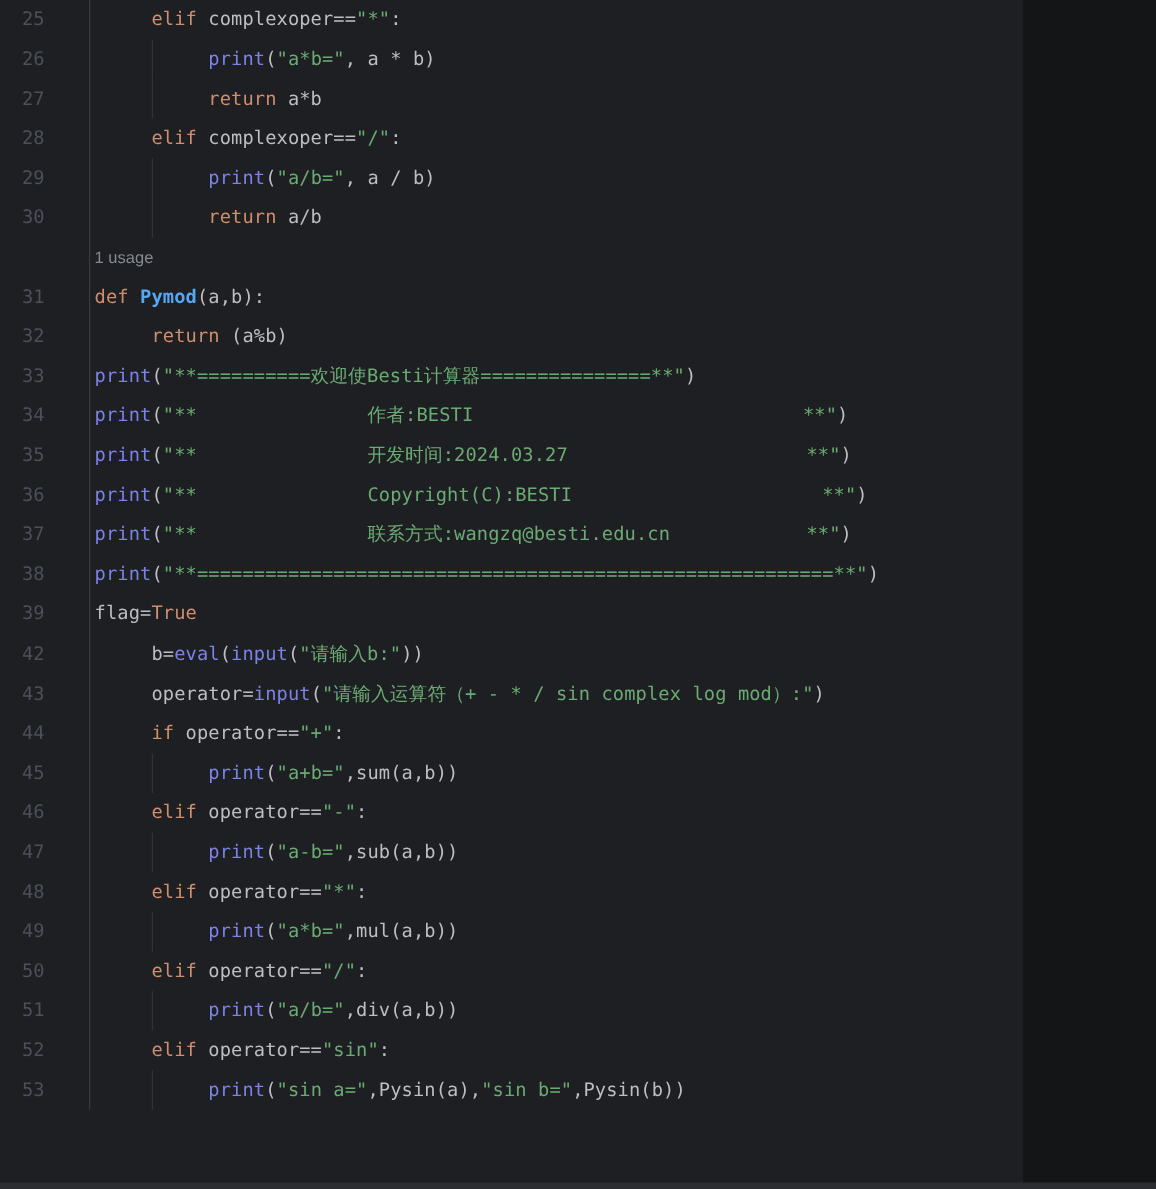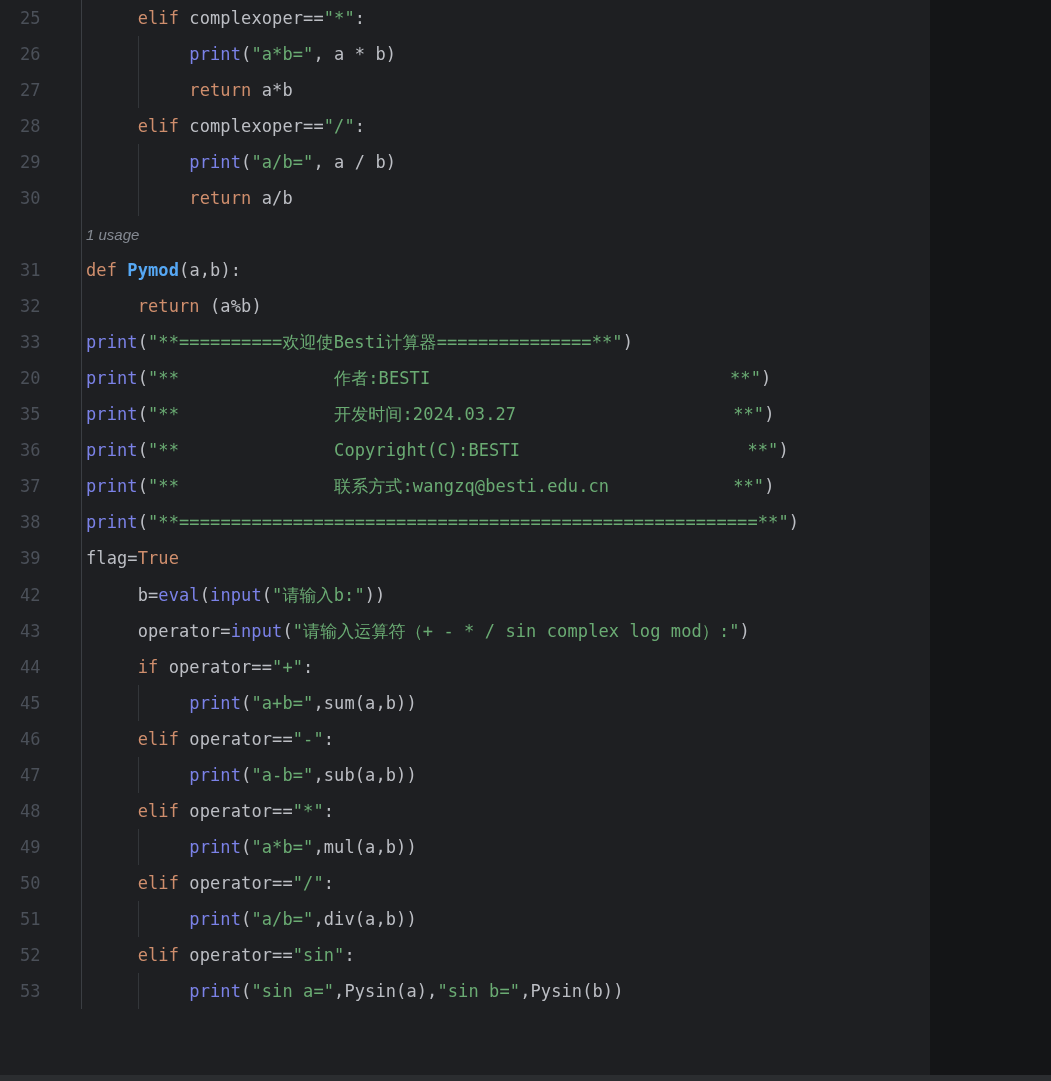--- a/index.html
+++ b/index.html
@@ -28,21 +28,21 @@
     position:absolute;top:0;left:56px;width:1px;height:36.04px;
     background:#33363a;
   }
   .tok-k{color:#cf8e6d;}   
   .tok-s{color:#6aab73;}   
   .tok-b{color:#7b82e8;}   
   .tok-f{color:#56a8f5;font-weight:bold;}   
   .tok-d{color:#bcbec4;}   
   .inlay{
     font-family:"Liberation Sans","DejaVu Sans",sans-serif;
-    font-size:15px;color:#858a93;letter-spacing:0;font-style:italic;
+    font-size:15px;color:#858a93;letter-spacing:0;
   }
   #right-area{
     position:absolute;top:0;left:930px;width:121px;height:1081px;
     background:#141517;
   }
   #bottom-strip{
     position:absolute;left:0;top:1075px;width:1051px;height:6px;
     background:#2b2d30;
   }
 </style>
@@ -54,21 +54,21 @@
       <div class="row"><div class="gutter">25</div><div class="code"><span class="tok-d">     </span><span class="tok-k">elif</span><span class="tok-d"> complexoper==</span><span class="tok-s">"*"</span><span class="tok-d">:</span></div></div>
       <div class="row"><div class="gutter">26</div><div class="code"><span class="guide"></span><span class="tok-d">          </span><span class="tok-b">print</span><span class="tok-d">(</span><span class="tok-s">"a*b="</span><span class="tok-d">, a * b)</span></div></div>
       <div class="row"><div class="gutter">27</div><div class="code"><span class="guide"></span><span class="tok-d">          </span><span class="tok-k">return</span><span class="tok-d"> a*b</span></div></div>
       <div class="row"><div class="gutter">28</div><div class="code"><span class="tok-d">     </span><span class="tok-k">elif</span><span class="tok-d"> complexoper==</span><span class="tok-s">"/"</span><span class="tok-d">:</span></div></div>
       <div class="row"><div class="gutter">29</div><div class="code"><span class="guide"></span><span class="tok-d">          </span><span class="tok-b">print</span><span class="tok-d">(</span><span class="tok-s">"a/b="</span><span class="tok-d">, a / b)</span></div></div>
       <div class="row"><div class="gutter">30</div><div class="code"><span class="guide"></span><span class="tok-d">          </span><span class="tok-k">return</span><span class="tok-d"> a/b</span></div></div>
       <div class="row"><div class="gutter"></div><div class="code"><span class="inlay">1 usage</span></div></div>
       <div class="row"><div class="gutter">31</div><div class="code"><span class="tok-k">def</span><span class="tok-d"> </span><span class="tok-f">Pymod</span><span class="tok-d">(a,b):</span></div></div>
       <div class="row"><div class="gutter">32</div><div class="code"><span class="tok-d">     </span><span class="tok-k">return</span><span class="tok-d"> (a%b)</span></div></div>
       <div class="row"><div class="gutter">33</div><div class="code"><span class="tok-b">print</span><span class="tok-d">(</span><span class="tok-s">"**==========欢迎使Besti计算器===============**"</span><span class="tok-d">)</span></div></div>
-      <div class="row"><div class="gutter">20</div><div class="code"><span class="tok-b">print</span><span class="tok-d">(</span><span class="tok-s">"**               作者:BESTI                             **"</span><span class="tok-d">)</span></div></div>
+      <div class="row"><div class="gutter">34</div><div class="code"><span class="tok-b">print</span><span class="tok-d">(</span><span class="tok-s">"**               作者:BESTI                             **"</span><span class="tok-d">)</span></div></div>
       <div class="row"><div class="gutter">35</div><div class="code"><span class="tok-b">print</span><span class="tok-d">(</span><span class="tok-s">"**               开发时间:2024.03.27                     **"</span><span class="tok-d">)</span></div></div>
       <div class="row"><div class="gutter">36</div><div class="code"><span class="tok-b">print</span><span class="tok-d">(</span><span class="tok-s">"**               Copyright(C):BESTI                      **"</span><span class="tok-d">)</span></div></div>
       <div class="row"><div class="gutter">37</div><div class="code"><span class="tok-b">print</span><span class="tok-d">(</span><span class="tok-s">"**               联系方式:wangzq@besti.edu.cn            **"</span><span class="tok-d">)</span></div></div>
       <div class="row"><div class="gutter">38</div><div class="code"><span class="tok-b">print</span><span class="tok-d">(</span><span class="tok-s">"**========================================================**"</span><span class="tok-d">)</span></div></div>
       <div class="row"><div class="gutter">39</div><div class="code"><span class="tok-d">flag=</span><span class="tok-k">True</span></div></div>
       <div class="row"><div class="gutter">42</div><div class="code"><span class="tok-d">     b=</span><span class="tok-b">eval</span><span class="tok-d">(</span><span class="tok-b">input</span><span class="tok-d">(</span><span class="tok-s">"请输入b:"</span><span class="tok-d">))</span></div></div>
       <div class="row"><div class="gutter">43</div><div class="code"><span class="tok-d">     operator=</span><span class="tok-b">input</span><span class="tok-d">(</span><span class="tok-s">"请输入运算符（+ - * / sin complex log mod）:"</span><span class="tok-d">)</span></div></div>
       <div class="row"><div class="gutter">44</div><div class="code"><span class="tok-d">     </span><span class="tok-k">if</span><span class="tok-d"> operator==</span><span class="tok-s">"+"</span><span class="tok-d">:</span></div></div>
       <div class="row"><div class="gutter">45</div><div class="code"><span class="guide"></span><span class="tok-d">          </span><span class="tok-b">print</span><span class="tok-d">(</span><span class="tok-s">"a+b="</span><span class="tok-d">,sum(a,b))</span></div></div>
       <div class="row"><div class="gutter">46</div><div class="code"><span class="tok-d">     </span><span class="tok-k">elif</span><span class="tok-d"> operator==</span><span class="tok-s">"-"</span><span class="tok-d">:</span></div></div>

